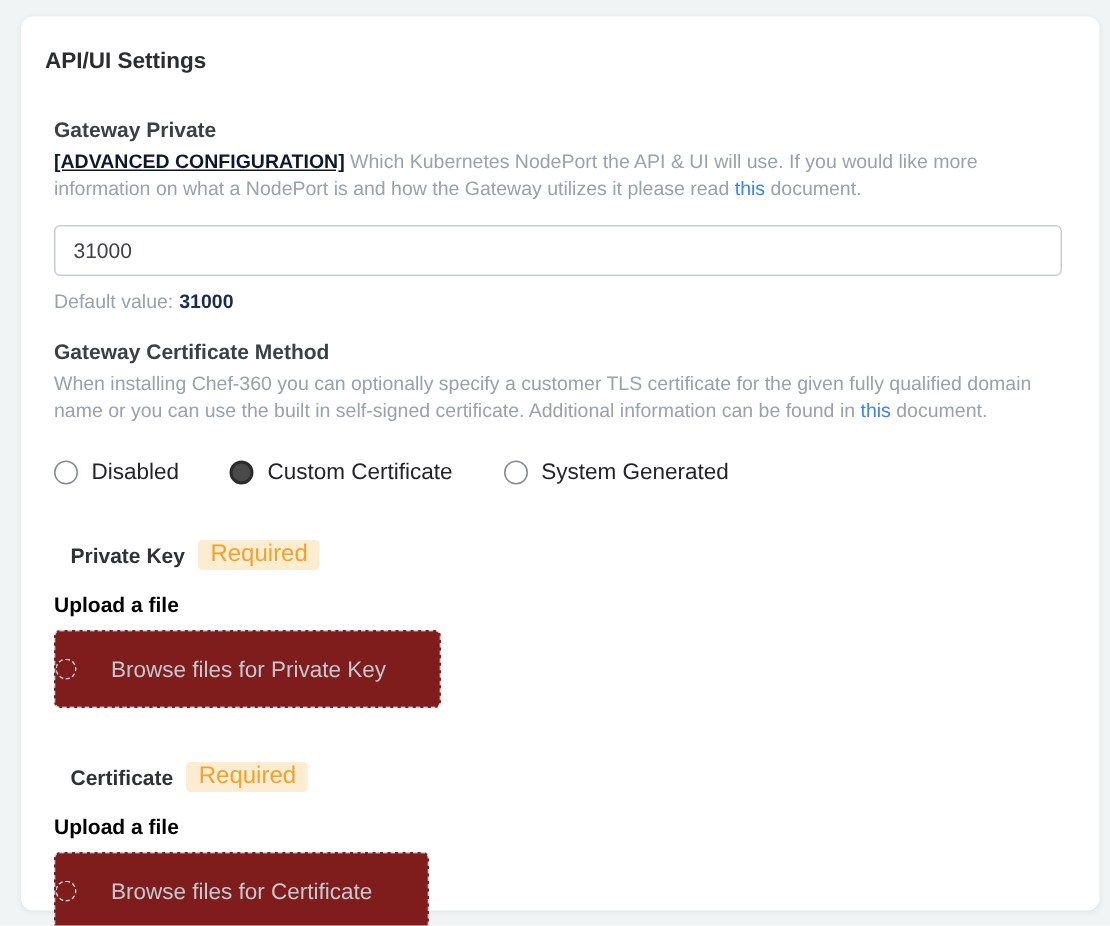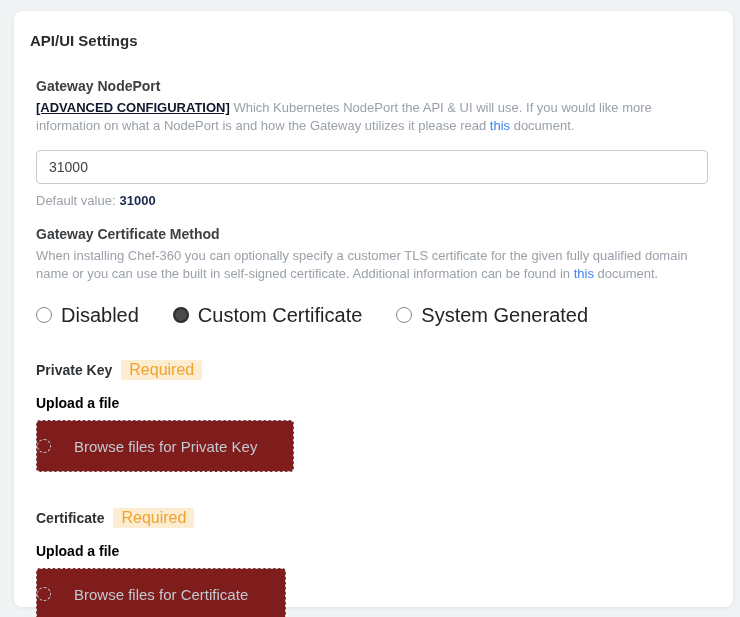--- a/index.html
+++ b/index.html
@@ -88,31 +88,32 @@
     border: 1.5px solid #85898e;
     background: #ffffff;
     flex: 0 0 auto;
   }
   .radio-circle.checked {
     border: 2px solid #2c2c2c;
     background: #4a4a4a;
   }
   .radio-label {
     margin-left: 9px;
-    font-size: 20px;
+    font-size: 15px;
     color: #222426;
     line-height: 18px;
     text-align: center;
   }
   .sect-upload { margin-top: 36px; }
   .field-title-row { display: flex; align-items: center; }
   .field-title {
     font-size: 14px;
     font-weight: 700;
     color: #2f3235;
+    margin-left: 11px;
   }
   .badge {
     margin-left: 9px;
     background: #fcecd0;
     color: #efa32e;
     font-size: 16px;
     line-height: 14px;
     padding: 3px 8px;
     border-radius: 3px;
   }
@@ -148,21 +149,21 @@
   }
 </style>
 </head>
 <body>
 
 <div class="card">
 
   <h1 class="card-title">API/UI Settings</h1>
 
   <div class="section sect-nodeport">
-    <div class="field-label">Gateway NodePort</div>
+    <div class="field-label">Gateway Private</div>
     <p class="field-desc"><strong>[ADVANCED CONFIGURATION]</strong><span> Which Kubernetes NodePort the API &amp; UI will use. If you would like more information on what a NodePort is and how the Gateway utilizes it please read </span><a class="link">this</a><span> document.</span></p>
     <input type="text" class="text-input" value="31000" style="">
     <div class="default-row">
       <span>Default value:</span><span class="default-value">31000</span>
     </div>
   </div>
 
   <div class="section sect-certmethod">
     <div class="field-label">Gateway Certificate Method</div>
     <p class="field-desc"><span>When installing Chef-360 you can optionally specify a customer TLS certificate for the given fully qualified domain name or you can use the built in self-signed certificate. Additional information can be found in </span><a class="link">this</a><span> document.</span></p>

